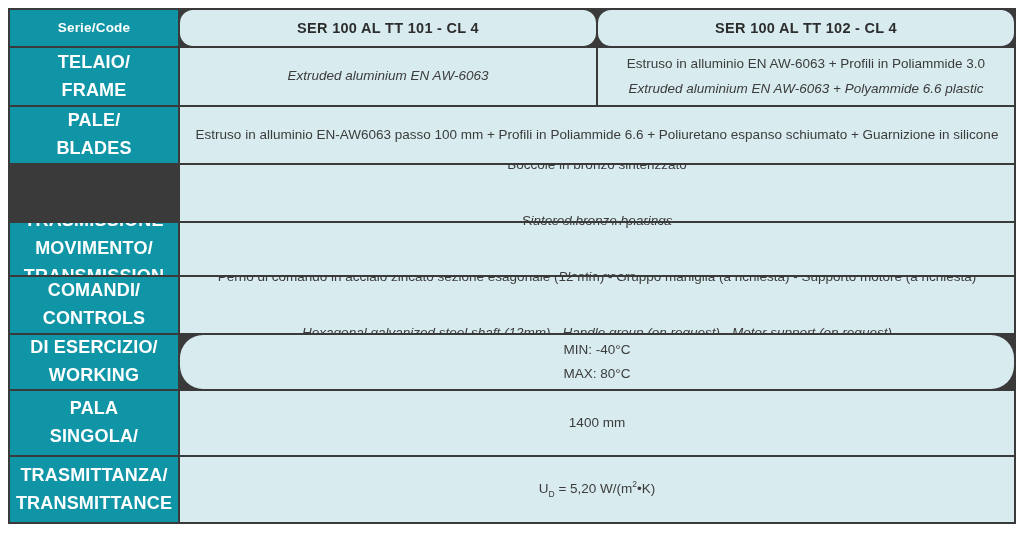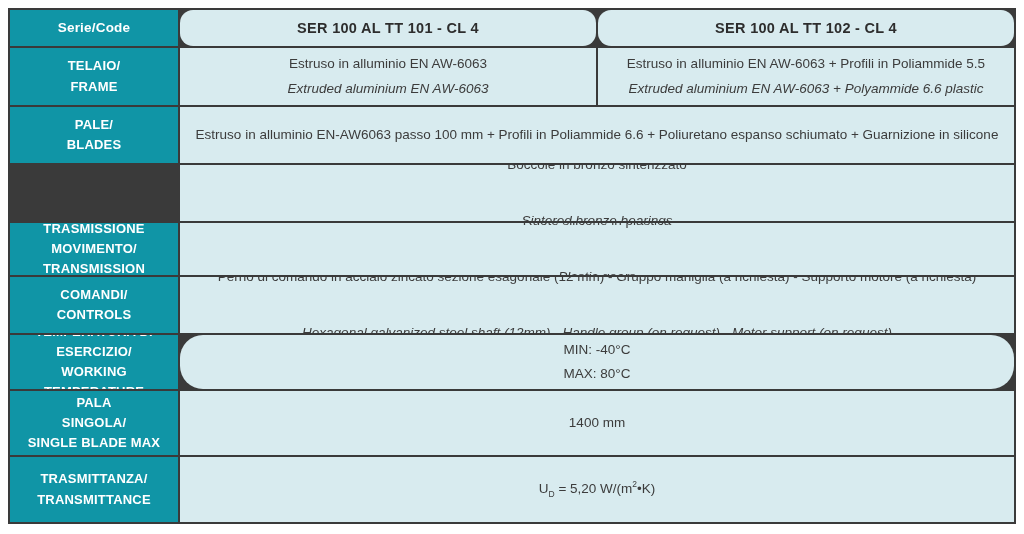--- a/index.html
+++ b/index.html
@@ -33,21 +33,21 @@
     align-items: center;
     text-align: center;
     padding: 2px 8px;
     box-sizing: border-box;
     overflow: hidden;
   }
   .label {
     background: #1095a6;
     color: #ffffff;
     font-weight: bold;
-    font-size: 13px;
+    font-size: 18px;
     line-height: 1.55;
     white-space: pre-line;
     letter-spacing: 0.2px;
   }
   .value {
     background: #d8ebef;
     color: #3c3c3c;
     font-size: 13.5px;
     line-height: 1.8;
   }
@@ -79,25 +79,24 @@
 <div class="page">
   <div class="spec-table">
 
     <div class="cell label header-label">Serie/Code</div>
     <div class="cell value header-value">SER 100 AL TT 101 - CL 4</div>
     <div class="cell value header-value">SER 100 AL TT 102 - CL 4</div>
 
     <div class="cell label">TELAIO/
 FRAME</div>
     <div class="cell value">
-      <div>Estruso in alluminio EN AW-6063</div>
       <div class="en">Extruded aluminium EN AW-6063</div>
     </div>
     <div class="cell value">
-      <div>Estruso in alluminio EN AW-6063 + Profili in Poliammide 5.5</div>
+      <div>Estruso in alluminio EN AW-6063 + Profili in Poliammide 3.0</div>
       <div class="en">Extruded aluminium EN AW-6063 + Polyammide 6.6 plastic</div>
     </div>
 
     <div class="cell label">PALE/
 BLADES</div>
     <div class="cell value merged">
       <div>Estruso in alluminio EN-AW6063 passo 100 mm + Profili in Poliammide 6.6 + Poliuretano espanso schiumato + Guarnizione in silicone</div>
     </div>
 
     <div class="cell value merged">

